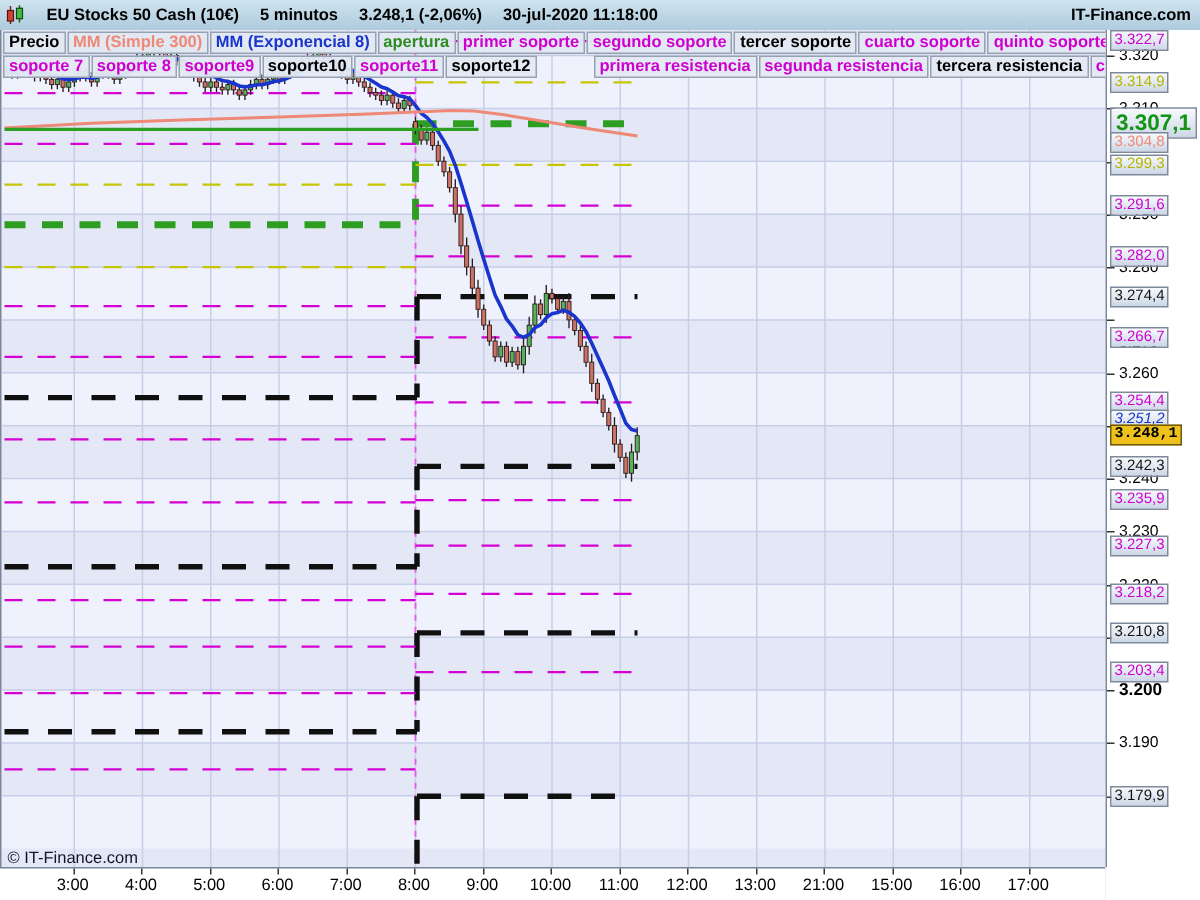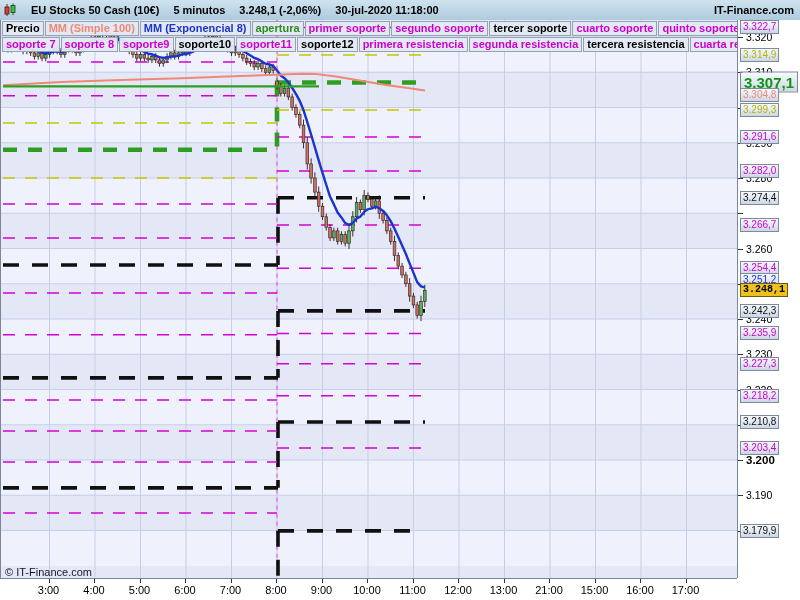--- a/index.html
+++ b/index.html
@@ -43,38 +43,38 @@
   <span class="tseg">EU Stocks 50 Cash (10€)</span>
   <span class="tseg">5 minutos</span>
   <span class="tseg">3.248,1 (-2,06%)</span>
   <span class="tseg">30-jul-2020 11:18:00</span>
   <span class="brand">IT-Finance.com</span>
 </div>
 
 <div id="chart">
   <div id="legend-row1" class="legend-row">
       <span class="chip" style="color: rgb(0, 0, 0);">Precio</span>
-      <span class="chip" style="color: rgb(238, 136, 119);">MM (Simple 100)</span>
+      <span class="chip" style="color: rgb(238, 136, 119);">MM (Simple 300)</span>
       <span class="chip" style="color: rgb(26, 53, 204);">MM (Exponencial 8)</span>
       <span class="chip" style="color: rgb(46, 139, 34);">apertura</span>
       <span class="chip" style="color: rgb(207, 0, 207);">primer soporte</span>
       <span class="chip" style="color: rgb(207, 0, 207);">segundo soporte</span>
       <span class="chip" style="color: rgb(0, 0, 0);">tercer soporte</span>
       <span class="chip" style="color: rgb(207, 0, 207);">cuarto soporte</span>
       <span class="chip" style="color: rgb(207, 0, 207);">quinto soporte</span>
       <span class="chip" style="color: rgb(0, 0, 0);">sexto soporte</span>
     </div>
   <div id="legend-row2" class="legend-row">
       <span class="chip" style="color: rgb(207, 0, 207);">soporte 7</span>
       <span class="chip" style="color: rgb(207, 0, 207);">soporte 8</span>
       <span class="chip" style="color: rgb(207, 0, 207);">soporte9</span>
       <span class="chip" style="color: rgb(0, 0, 0);">soporte10</span>
       <span class="chip" style="color: rgb(207, 0, 207);">soporte11</span>
       <span class="chip" style="color: rgb(0, 0, 0);">soporte12</span>
-      <span class="chip" style="color: rgb(207, 0, 207);">primera resistencia</span>
+      <span class="chip" style="color: rgb(207, 0, 207); margin-left: 37px;">primera resistencia</span>
       <span class="chip" style="color: rgb(207, 0, 207);">segunda resistencia</span>
       <span class="chip" style="color: rgb(0, 0, 0);">tercera resistencia</span>
       <span class="chip" style="color: rgb(207, 0, 207);">cuarta resistencia</span>
     </div>
   <div id="watermark">© IT-Finance.com</div>
 <svg id="plot" width="737" height="558">
       <line x1="0" y1="17" x2="737" y2="17" stroke="#c7cee7" stroke-width="1"></line>
       <line x1="0" y1="52.25" x2="737" y2="52.25" stroke="#c7cee7" stroke-width="1"></line>
       <line x1="0" y1="87.5" x2="737" y2="87.5" stroke="#c7cee7" stroke-width="1"></line>
       <line x1="0" y1="122.75" x2="737" y2="122.75" stroke="#c7cee7" stroke-width="1"></line>
@@ -406,21 +406,21 @@
     <div class="axis-box" style="top: 7.4825px; color: rgb(207, 0, 207);">3.322,7</div>
     <div class="axis-box" style="top: 34.9775px; color: rgb(181, 181, 0);">3.314,9</div>
     <div class="axis-box large" style="top: 62.4725px; color: rgb(20, 148, 20);">3.307,1</div>
     <div class="axis-box" style="top: 74.81px; color: rgb(238, 136, 119);">3.304,8</div>
     <div class="axis-box" style="top: 89.9675px; color: rgb(181, 181, 0);">3.299,3</div>
     <div class="axis-box" style="top: 117.11px; color: rgb(207, 0, 207);">3.291,6</div>
     <div class="axis-box" style="top: 150.95px; color: rgb(207, 0, 207);">3.282,0</div>
     <div class="axis-box" style="top: 177.74px; color: rgb(17, 17, 17);">3.274,4</div>
     <div class="axis-box" style="top: 204.882px; color: rgb(207, 0, 207);">3.266,7</div>
     <div class="axis-box" style="top: 248.24px; color: rgb(207, 0, 207);">3.254,4</div>
-    <div class="axis-box" style="top: 259.52px; color: rgb(26, 53, 204);">3.251,2</div>
+    <div class="axis-box" style="top: 259.52px; color: rgb(26, 53, 204); font-style: italic;">3.251,2</div>
     <div class="axis-box last" style="top: 270.447px; font-family: Liberation Mono, monospace;">3.248,1</div>
     <div class="axis-box" style="top: 290.892px; color: rgb(17, 17, 17);">3.242,3</div>
     <div class="axis-box" style="top: 313.452px; color: rgb(207, 0, 207);">3.235,9</div>
     <div class="axis-box" style="top: 343.767px; color: rgb(207, 0, 207);">3.227,3</div>
     <div class="axis-box" style="top: 375.845px; color: rgb(207, 0, 207);">3.218,2</div>
     <div class="axis-box" style="top: 401.93px; color: rgb(17, 17, 17);">3.210,8</div>
     <div class="axis-box" style="top: 428.015px; color: rgb(207, 0, 207);">3.203,4</div>
     <div class="axis-box" style="top: 510.852px; color: rgb(17, 17, 17);">3.179,9</div>
   </div>
 <div id="taxis">

